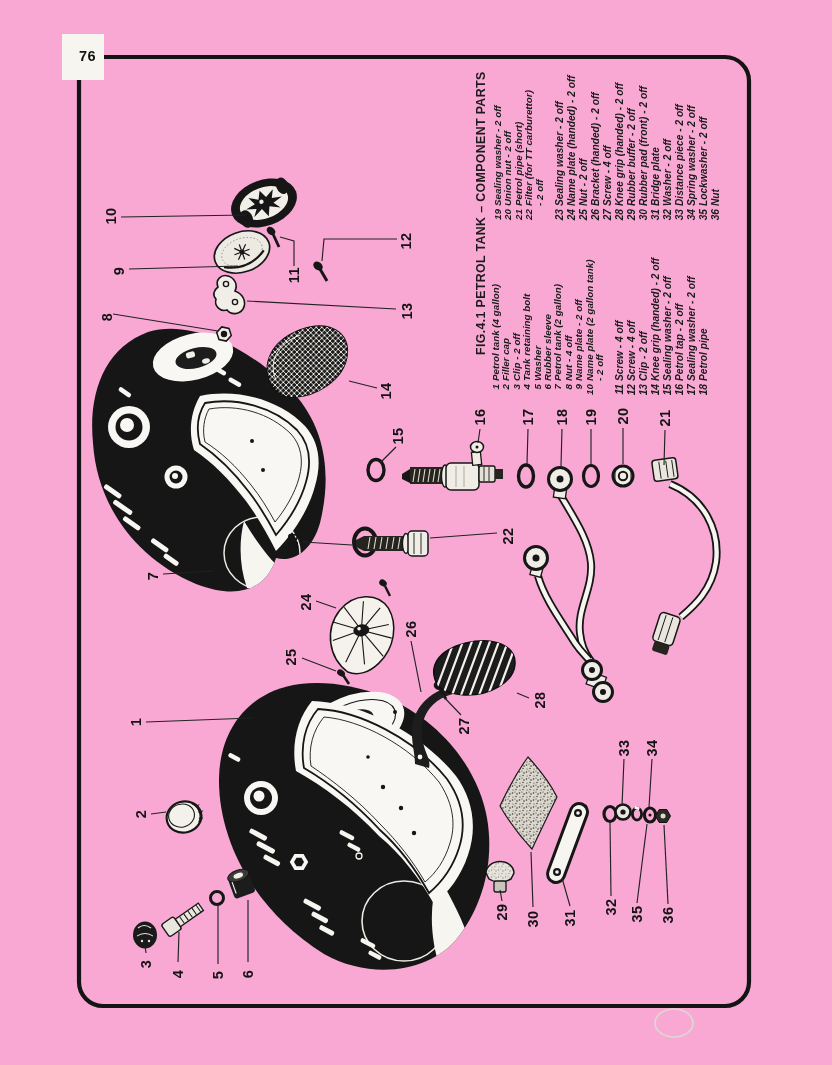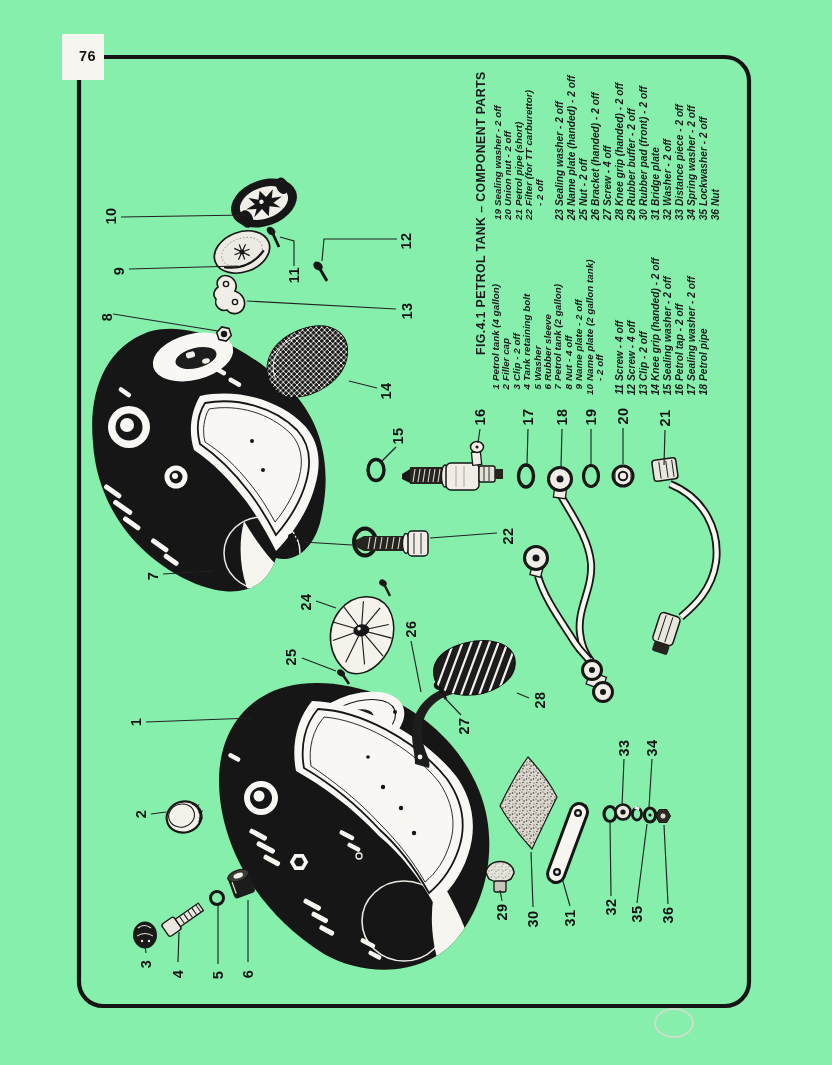--- a/index.html
+++ b/index.html
@@ -1,16 +1,16 @@
 <!DOCTYPE html>
 <html><head>
 <meta charset="utf-8">
 <style>
   html,body{margin:0;padding:0;background:#e9e7e1;}
-  .page{position:relative;width:832px;height:1065px;background:#86efac;overflow:hidden;
+  .page{position:relative;width:832px;height:1065px;background:#f9a8d4;overflow:hidden;
         font-family:"Liberation Sans",sans-serif;color:#161616;}
   .page-number{position:absolute;left:79px;top:48px;font:700 14.5px "Liberation Sans",sans-serif;
         letter-spacing:.5px;color:#141414;}
   svg.diagram{position:absolute;left:0;top:0;}
   
   .rotated-list{position:absolute;left:474px;top:397px;width:310px;height:252px;
         transform:rotate(-90deg);transform-origin:0 0;color:#1b1b1b;}
   .list-title{position:absolute;left:42px;top:0;font:700 12.4px "Liberation Sans",sans-serif;
         letter-spacing:.35px;white-space:nowrap;}
   .pcol{position:absolute;top:0;height:100%;}

